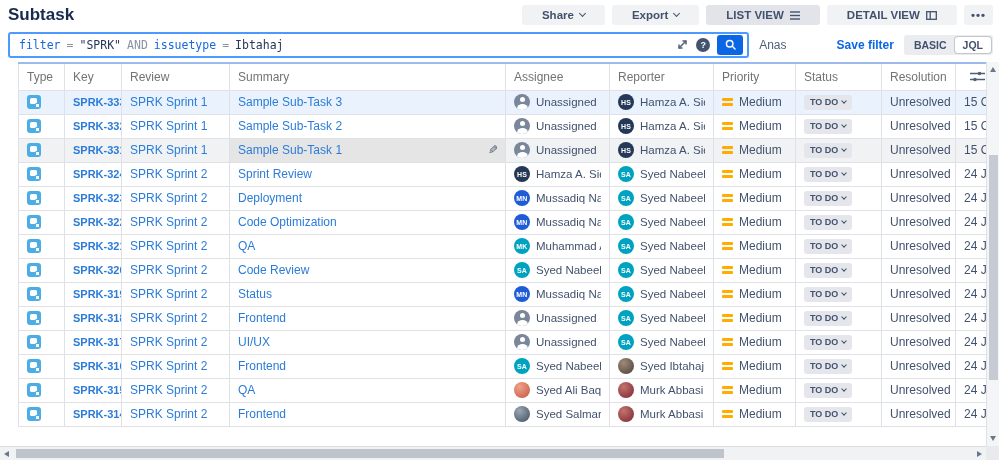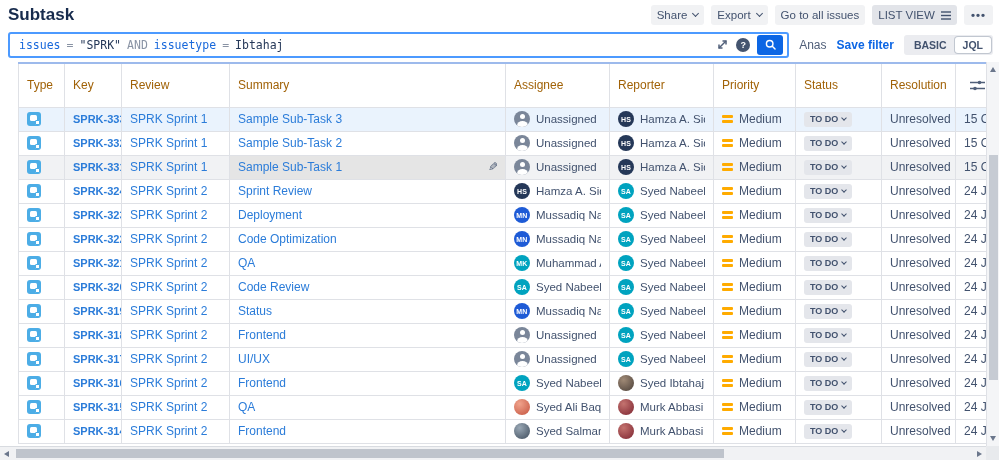--- a/index.html
+++ b/index.html
@@ -5,22 +5,22 @@
   * { margin:0; padding:0; box-sizing:border-box; }
   html,body { width:999px; height:460px; overflow:hidden; background:#fff;
               font-family:"Liberation Sans","DejaVu Sans",sans-serif; color:#172B4D; }
 
   
   .topbar { position:absolute; top:0; left:0; width:999px; height:28px;
             display:flex; align-items:center; padding:2px 6px 0 8px; }
   .page-title { font-size:17px; font-weight:700; color:#172B4D; }
   .topbar-actions { margin-left:auto; display:flex; align-items:center; gap:7px; }
   .tb-btn { display:inline-flex; align-items:center; gap:6px; background:#F1F2F4;
-            border:none; border-radius:3px; padding:4px 6px; font-size:11.5px;
-            font-weight:400; color:#42526E; cursor:pointer; white-space:nowrap;
+            border:none; border-radius:3px; padding:4px 20px; font-size:11.5px;
+            font-weight:700; color:#42526E; cursor:pointer; white-space:nowrap;
             font-family:inherit; }
   .tb-btn.active { background:#E2E4E9; }
   .chev { width:5px; height:5px; border-right:1.6px solid #42526E;
           border-bottom:1.6px solid #42526E; transform:rotate(45deg); margin-top:-3px; }
   .more-btn { letter-spacing:1px; font-weight:700; padding:4px 7px; }
 
   
   .searchbar { position:absolute; top:31px; left:8px; width:987px; height:27px;
                display:flex; align-items:center; gap:10px; }
   .jql-box { flex:1; height:26px; border:2px solid #4C9AFF; border-radius:3px;
@@ -33,33 +33,33 @@
   .tok-kw { color:#8993A4; }
   .tok-val { color:#253858; }
   .jql-icons { display:flex; align-items:center; gap:7px; }
   .expand-ic { width:13px; height:13px; cursor:pointer; }
   .help-ic { width:14px; height:14px; border-radius:50%; background:#44546F; color:#fff;
              font-size:9px; font-weight:700; display:flex; align-items:center;
              justify-content:center; cursor:pointer; }
   .search-btn { width:26px; height:20px; background:#0C66E4; border:none; border-radius:3px;
                 display:flex; align-items:center; justify-content:center; cursor:pointer; }
   .reset-link { font-size:12px; color:#505F79; cursor:pointer; white-space:nowrap; }
-  .save-link { font-size:12px; color:#0C66E4; font-weight:600; cursor:pointer; white-space:nowrap; }
+  .save-link { font-size:12px; color:#0C66E4; font-weight:600; cursor:pointer; white-space:nowrap;margin-left:40px; }
   .seg { display:flex; background:#EBECF0; border-radius:3px; padding:2px; margin-right:2px; }
   .seg-btn { padding:2px 8px; font-size:10.5px; font-weight:700; color:#42526E;
              border-radius:3px; cursor:pointer; }
   .seg-btn.active { background:#fff; box-shadow:0 0 0 1px #C1C7D0; }
 
   
   .tablewrap { position:absolute; top:62px; left:0; width:999px; bottom:14px; overflow:hidden; }
   table { border-collapse:collapse; table-layout:fixed; margin-left:18px; width:981px;
           border-top:2px solid #9DBAEC; }
   th, td { border:1px solid #DFE1E6; padding:0 8px; font-size:12px; height:24px;
            text-align:left; white-space:nowrap; overflow:hidden; vertical-align:middle; }
-  th { height:44px; font-weight:400; color:#a16207; background:#fff; }
+  th { height:27px; font-weight:400; color:#737373; background:#fff; }
   td { color:#42526E; }
   tr.selected td { background:#EAF3FD; }
   tr.hover td { background:#F1F2F4; }
   tr.hover td.c-summary { background:#e5e5e5; }
   .cell-link { color:#2B7CD9; text-decoration:none; cursor:pointer; }
   .key-link { font-size:11px; font-weight:600; }
   .c-summary { position:relative; }
   .edit-pencil { display:none; position:absolute; right:7px; top:4px; font-size:12px;
                  color:#44546F; transform:scaleX(-1); cursor:pointer; }
   tr.hover .edit-pencil { display:block; }
@@ -113,40 +113,44 @@
   <div class="page-title">Subtask</div>
   <div class="topbar-actions">
     <button class="tb-btn">
       <span>Share</span>
       <span class="chev"></span>
     </button>
     <button class="tb-btn">
       <span>Export</span>
       <span class="chev"></span>
     </button>
-    <button class="tb-btn">
-      <span>Go to all issues</span>
-    </button>
     <button class="tb-btn active">
       <span>LIST VIEW</span>
       <svg class="" width="10" height="9" viewBox="0 0 10 9">
           <g stroke="#42526E" stroke-width="1.4">
             <line x1="0" y1="1" x2="10" y2="1"></line>
             <line x1="0" y1="4.5" x2="10" y2="4.5"></line>
             <line x1="0" y1="8" x2="10" y2="8"></line>
           </g>
         </svg>
     </button>
+    <button class="tb-btn">
+      <span>DETAIL VIEW</span>
+      <svg width="11" height="9" viewBox="0 0 11 9">
+          <rect x="0.7" y="0.7" width="9.6" height="7.6" fill="none" stroke="#42526E" stroke-width="1.3"></rect>
+          <line x1="4.2" y1="0.7" x2="4.2" y2="8.3" stroke="#42526E" stroke-width="1.3"></line>
+        </svg>
+    </button>
     <button class="tb-btn more-btn">•••</button>
   </div>
 </div>
 
 <div class="searchbar">
   <div class="jql-box">
-    <div class="jql-text"><span class="tok tok-field">issues</span><span class="tok tok-op">=</span><span class="tok tok-val">"SPRK"</span><span class="tok tok-kw">AND</span><span class="tok tok-field">issuetype</span><span class="tok tok-op">=</span><span class="tok tok-val">Ibtahaj</span></div>
+    <div class="jql-text"><span class="tok tok-field">filter</span><span class="tok tok-op">=</span><span class="tok tok-val">"SPRK"</span><span class="tok tok-kw">AND</span><span class="tok tok-field">issuetype</span><span class="tok tok-op">=</span><span class="tok tok-val">Ibtahaj</span></div>
     <div class="jql-icons">
       <svg class="expand-ic" viewBox="0 0 13 13">
           <g stroke="#505F79" stroke-width="1.5" fill="none">
             <line x1="3" y1="10" x2="10" y2="3"></line>
             <polyline points="6.5,3 10,3 10,6.5"></polyline>
             <polyline points="3,6.5 3,10 6.5,10"></polyline>
           </g>
         </svg>
       <span class="help-ic">?</span>
       <button class="search-btn">

